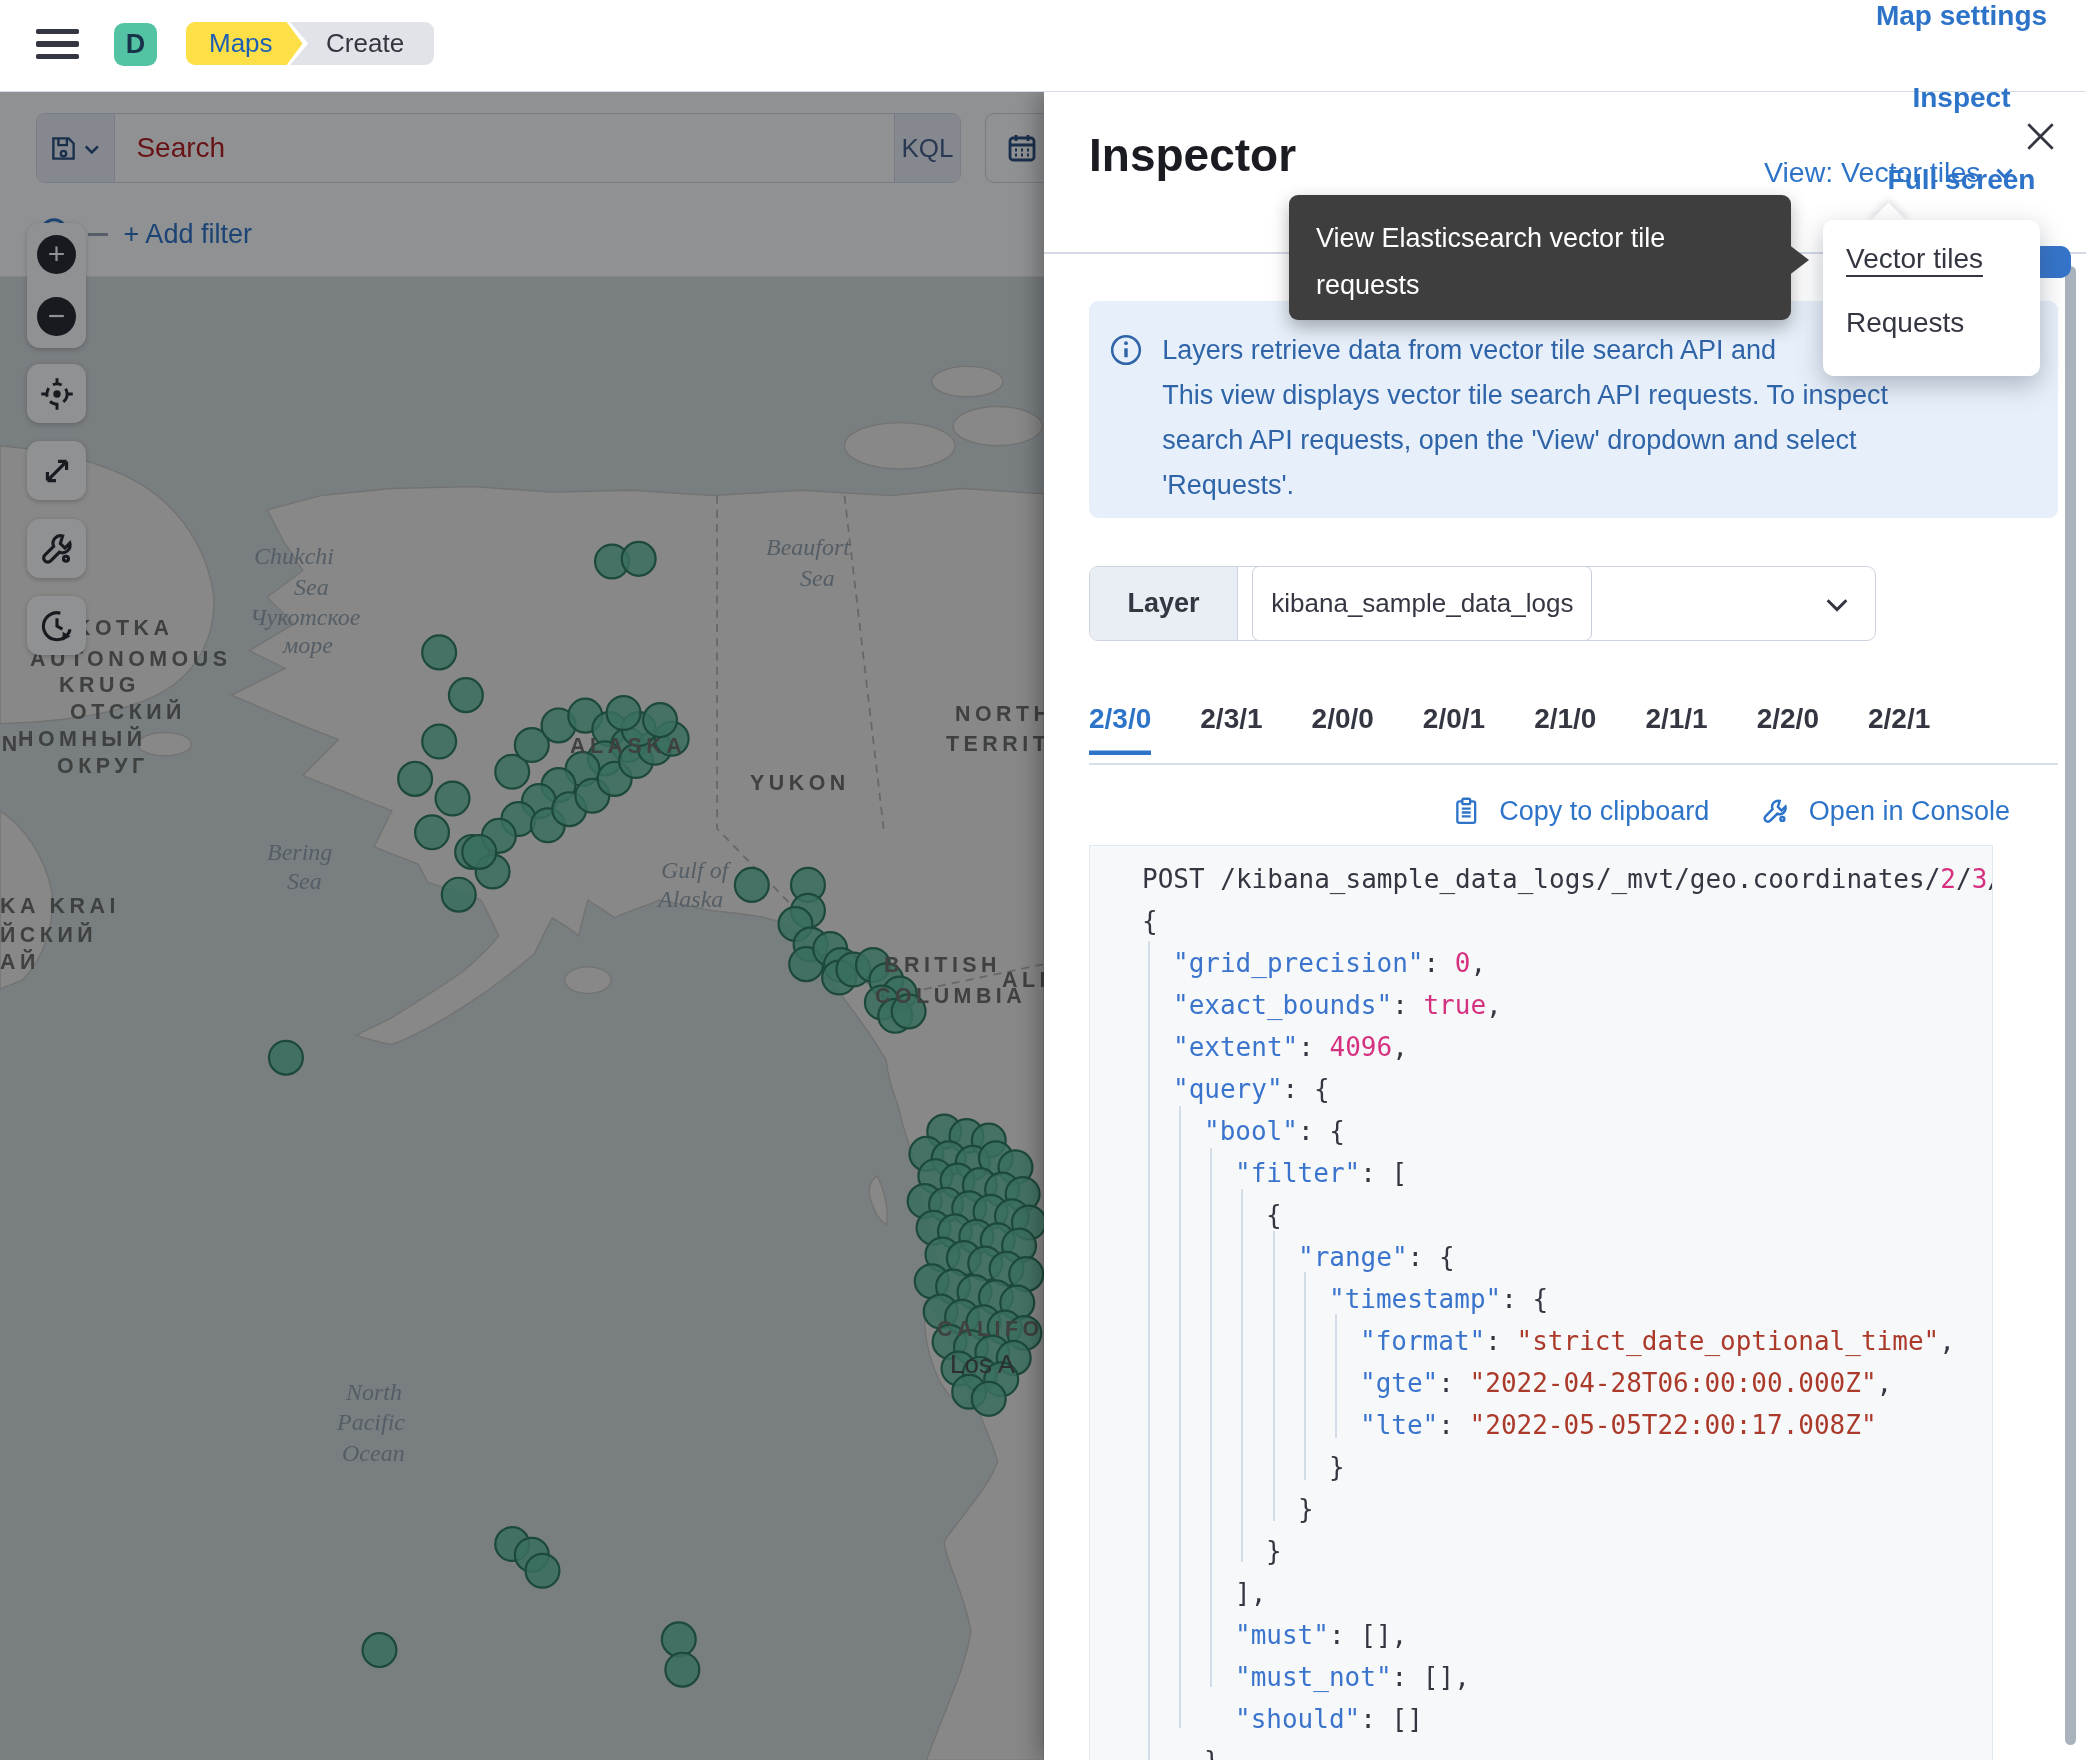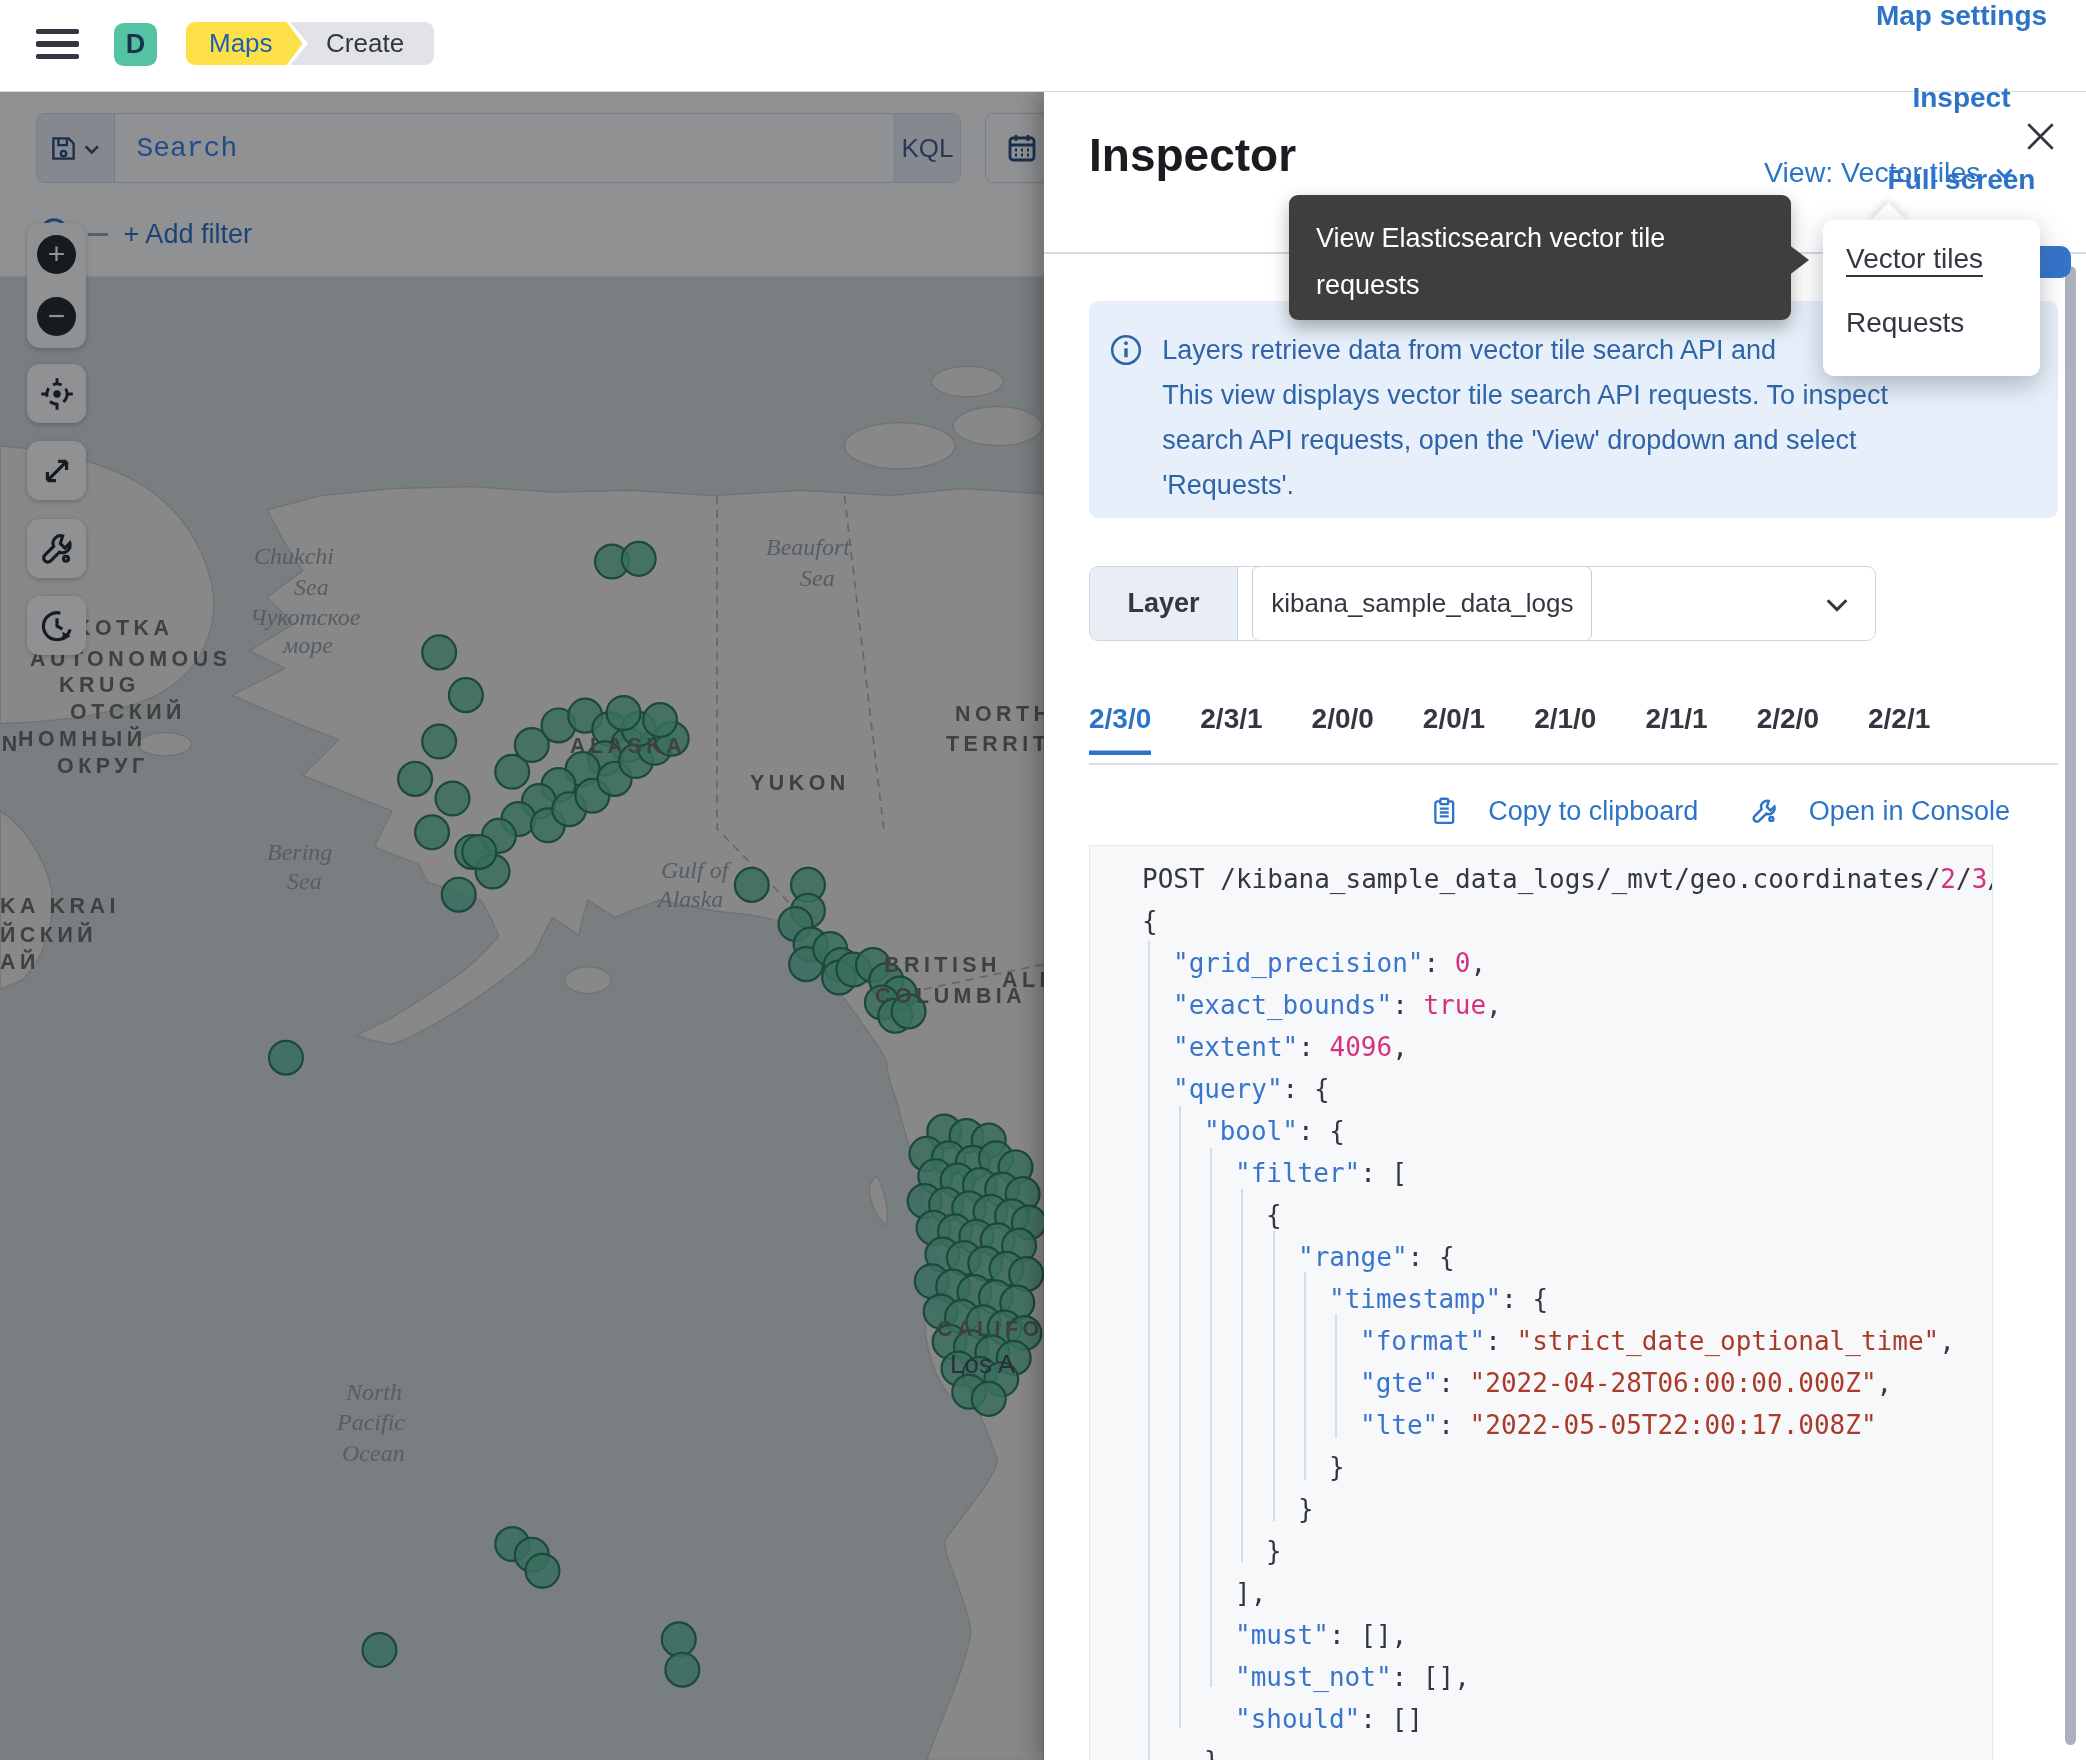--- a/index.html
+++ b/index.html
@@ -25,21 +25,21 @@
   #save-btn { width:219px; height:62px; background:#3574c9; border-radius:10.7px; color:#fff;
               font-size:28px; font-weight:600; display:flex; align-items:center; justify-content:center;
               gap:14.3px; cursor:pointer; border:none; }
 
   
   #left-side { position:absolute; left:0; top:92px; width:1044px; height:1669px; overflow:hidden; background:#fff; z-index:1; }
   #searchbar { position:absolute; left:36px; top:21.4px; width:925px; height:70px; background:#fff;
                border:1.8px solid #d3dae6; border-radius:9px; display:flex; overflow:hidden; }
   #search-save-seg { width:78px; background:#edf0f7; border-right:1.8px solid #d3dae6; display:flex;
                      align-items:center; justify-content:center; gap:5.3px; }
-  #search-input { flex:1; display:flex; align-items:center; padding-left:21.4px; font-size:28px; color:#3b82f6;font-family:Liberation Mono, monospace; }
+  #search-input { flex:1; display:flex; align-items:center; padding-left:21.4px; font-size:28px; color:#b91c1c; }
   #kql-seg { width:66px; background:#edf0f7; border-left:1.8px solid #d3dae6; display:flex; align-items:center;
              justify-content:center; font-size:26px; font-weight:500; color:#45608a; }
   #date-btn { position:absolute; left:985px; top:21.4px; width:80px; height:70px; background:#fff;
               border:1.8px solid #d3dae6; border-radius:9px; display:flex; align-items:center; padding-left:19.6px; }
   #filter-row { position:absolute; left:36px; top:123px; height:39px; display:flex; align-items:center; gap:16px; }
   #addfilter { color:#2d74c9; font-size:27px; font-weight:500; }
   #filter-dash { width:19.6px; height:2.7px; background:#98a2b3; }
 
   
   #map-wrap { position:absolute; left:0; top:184px; width:1044px; height:1485px; }
@@ -83,21 +83,21 @@
   #layer-select { flex:1; display:flex; align-items:center; padding:0 23px 0 14.3px; cursor:pointer; }
   #layer-value { border:1.8px solid #c6cdd9; border-radius:7.1px; padding:21px 18px; font-size:26px; color:#343741; }
   #layer-chev { margin-left:auto; }
 
   #tabs-row { position:absolute; left:45px; top:611px; display:flex; gap:49px; }
   .tab { font-size:28px; font-weight:600; color:#343741; padding-bottom:19.6px; cursor:pointer; }
   .tab.active { color:#2d74c9; box-shadow:inset 0 -4.5px 0 #2d74c9; }
   #tabs-base { position:absolute; left:45px; top:671px; width:969px; height:1.8px; background:#d9dfe8; }
 
   #actions-row { position:absolute; right:77px; top:704px; display:flex; gap:52px; }
-  .action-link { display:flex; align-items:center; gap:30px; color:#2d74c9; font-size:27px; font-weight:500; cursor:pointer; }
+  .action-link { display:flex; align-items:center; gap:19px; color:#2d74c9; font-size:27px; font-weight:500; cursor:pointer; }
 
   #codeblock { position:absolute; left:45px; top:753px; width:904px; height:916px; background:#f6f8fa;
                border:0.9px solid #e2e8ef; overflow:hidden; }
   #code { position:relative; padding-top:11.6px; }
   .cline { height:42px; line-height:42px; white-space:pre; font-family:"DejaVu Sans Mono", monospace; font-size:26px; }
   .c-d { color:#343741; } .c-k { color:#3a74cc; } .c-s { color:#ab3a2a; } .c-n { color:#d5317f; }
   .guide { position:absolute; width:1.8px; background:#d3dde8; }
 
   #panel-scrollbar { position:absolute; left:1021px; top:174px; width:10.7px; height:1479px;
                      background:#aab2bd; border-radius:6.2px; }

